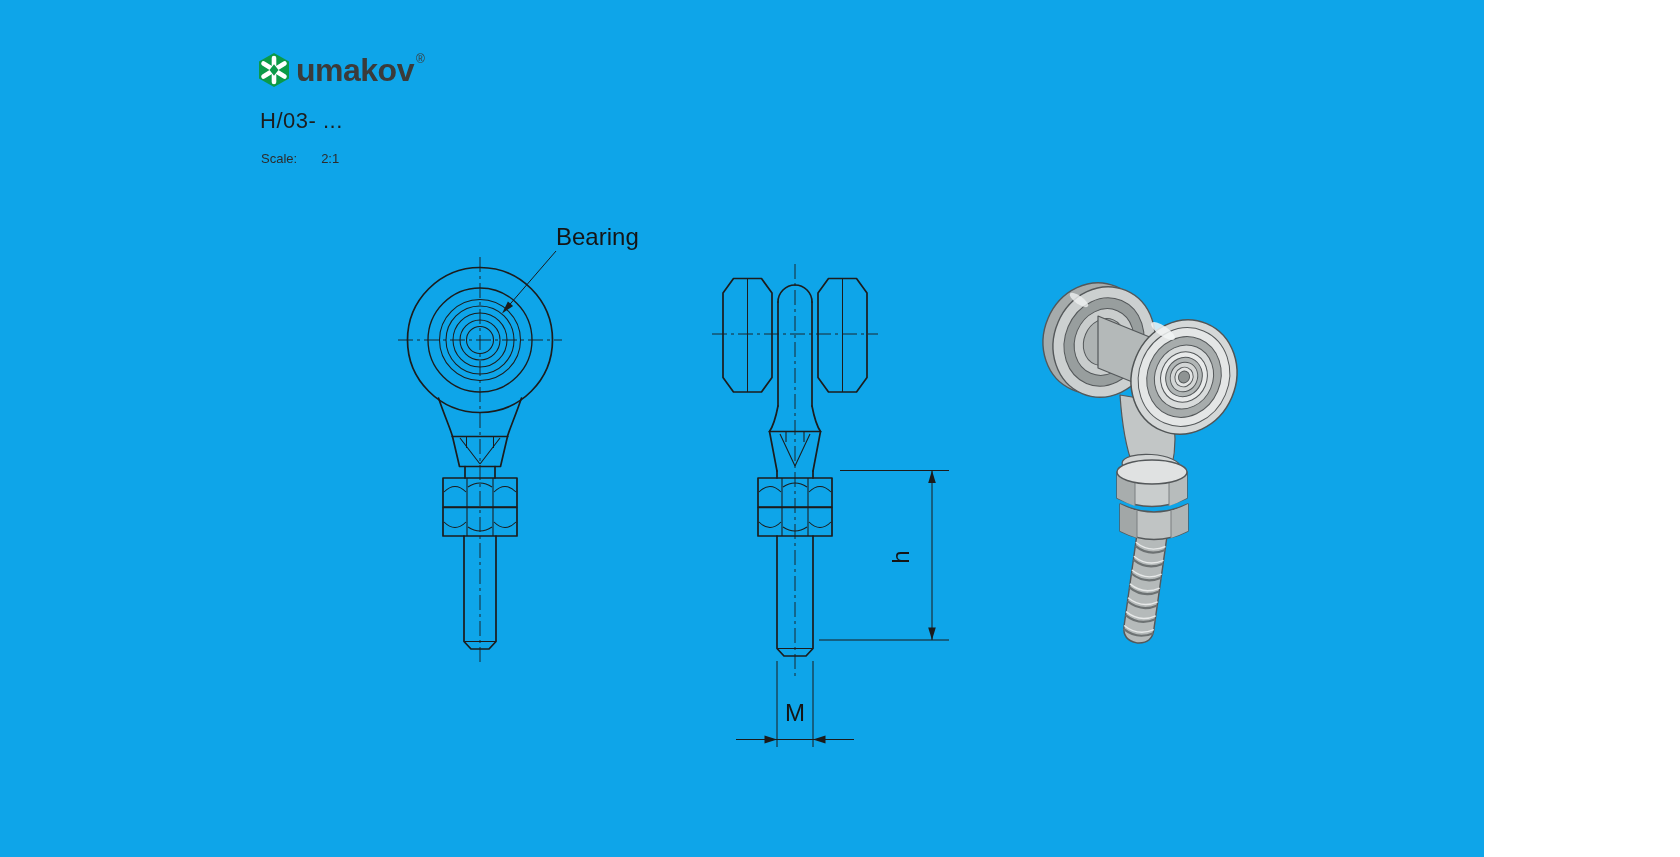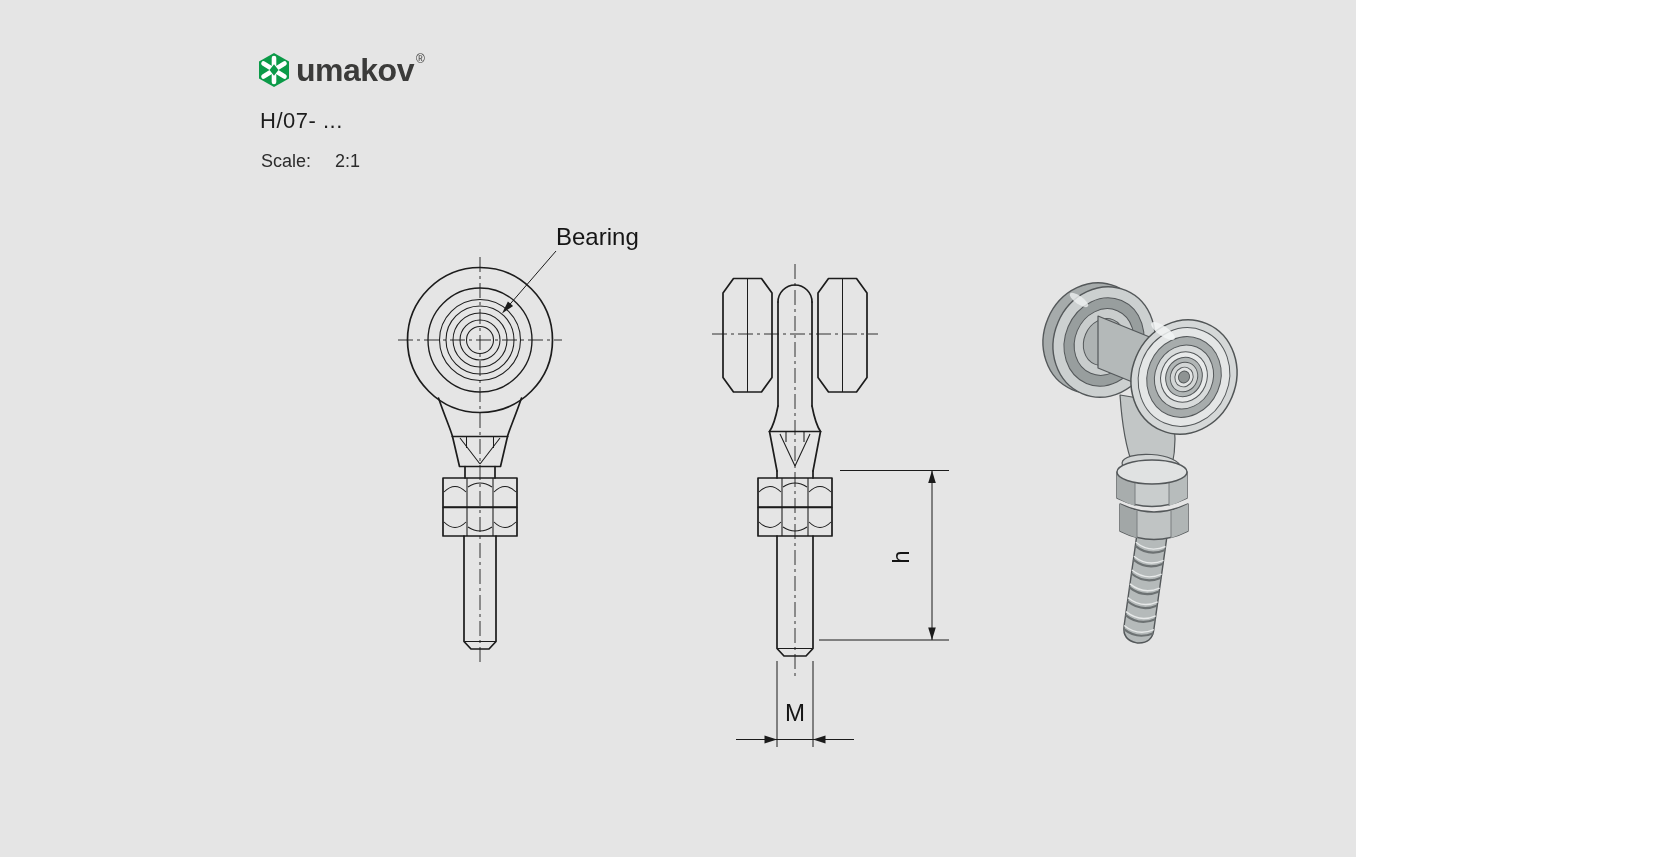--- a/index.html
+++ b/index.html
@@ -1,23 +1,23 @@
 <!DOCTYPE html>
 <html><head>
 <meta charset="utf-8">
 <style>
   html,body{margin:0;padding:0;background:#ffffff;}
-  .canvas{position:relative;width:1356px;height:857px;background:#e5e5e5;overflow:hidden;
+  .canvas{position:relative;width:1484px;height:857px;background:#0ea5e9;overflow:hidden;
           font-family:"Liberation Sans",sans-serif;}
   .logo{position:absolute;left:257px;top:52px;display:flex;align-items:flex-start;}
   .logo-icon{width:34px;height:36px;display:block;}
   .brand-text{font-size:32px;font-weight:700;color:#3b3b3a;letter-spacing:-0.5px;line-height:36px;margin-left:5px;}
   .reg{font-size:12px;color:#3b3b3a;margin-left:2px;line-height:14px;}
   .part-number{position:absolute;left:260px;top:108px;font-size:22px;color:#1d1d1d;letter-spacing:0.5px;}
-  .scale-row{position:absolute;left:261px;top:151px;font-size:18px;color:#2c2c2c;display:flex;}
+  .scale-row{position:absolute;left:261px;top:151px;font-size:13px;color:#2c2c2c;display:flex;}
   .scale-value{margin-left:24px;}
   .sheet{position:absolute;left:0;top:0;}
   .ol{stroke:#1c1c1c;stroke-width:1.7;fill:none;stroke-linecap:round;stroke-linejoin:round;}
   .ol2{stroke:#1c1c1c;stroke-width:1.35;fill:none;}
   .thin{stroke:#1c1c1c;stroke-width:1.05;fill:none;}
   .cl{stroke:#1b1b1b;stroke-width:0.9;fill:none;stroke-dasharray:15 4 3 4;}
   .dim{stroke:#1b1b1b;stroke-width:1;fill:none;}
   .arr{fill:#1b1b1b;stroke:none;}
   .lbl{font-family:"Liberation Sans",sans-serif;font-size:24px;fill:#151515;}
 </style>
@@ -33,21 +33,21 @@
         <line x1="17" y1="6" x2="17" y2="30"></line>
         <line x1="6.5" y1="11.5" x2="27.5" y2="24.5"></line>
         <line x1="27.5" y1="11.5" x2="6.5" y2="24.5"></line>
       </g>
       <polygon points="17,12.2 21.5,18 17,23.8 12.5,18" fill="#0B9A48"></polygon>
     </svg>
     <span class="brand-text">umakov</span>
     <span class="reg">®</span>
   </div>
 
-  <div class="part-number">H/07- ...</div>
+  <div class="part-number">H/03- ...</div>
   <div class="scale-row">
     <span class="scale-label">Scale:</span>
     <span class="scale-value">2:1</span>
   </div>
 
   <svg class="sheet" width="1680" height="857" viewBox="0 0 1680 857">
 
     <g>
       <line class="cl" x1="480" y1="257" x2="480" y2="662"></line>
       <line class="cl" x1="398" y1="340" x2="562" y2="340"></line>

